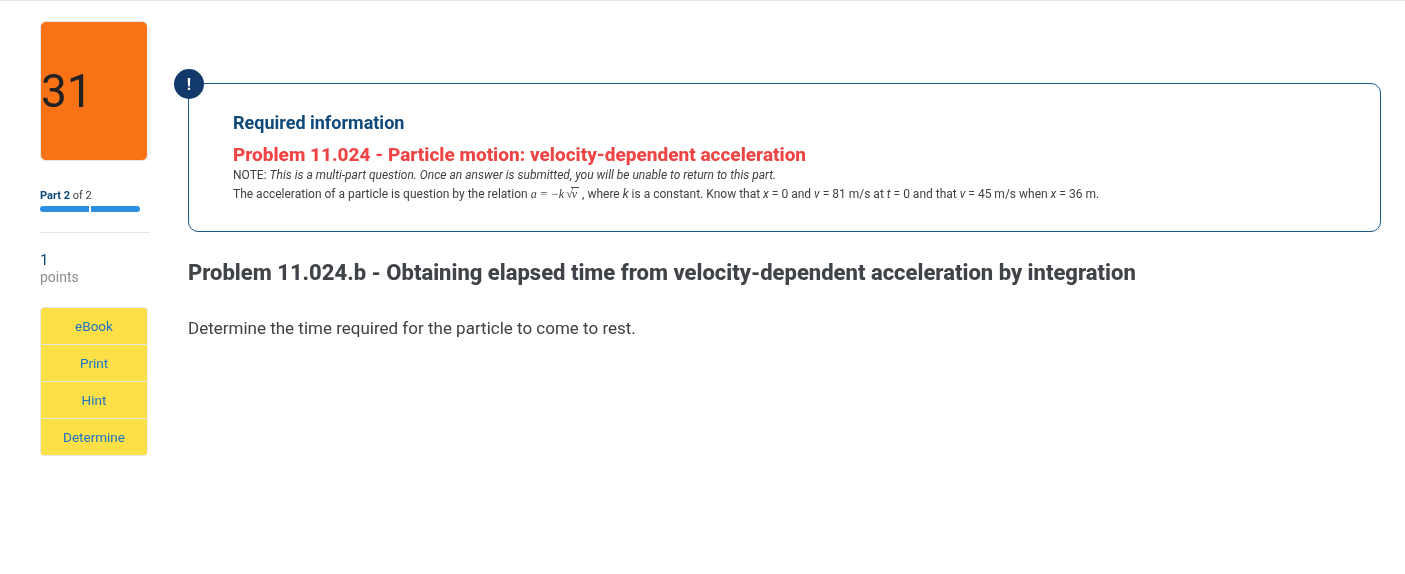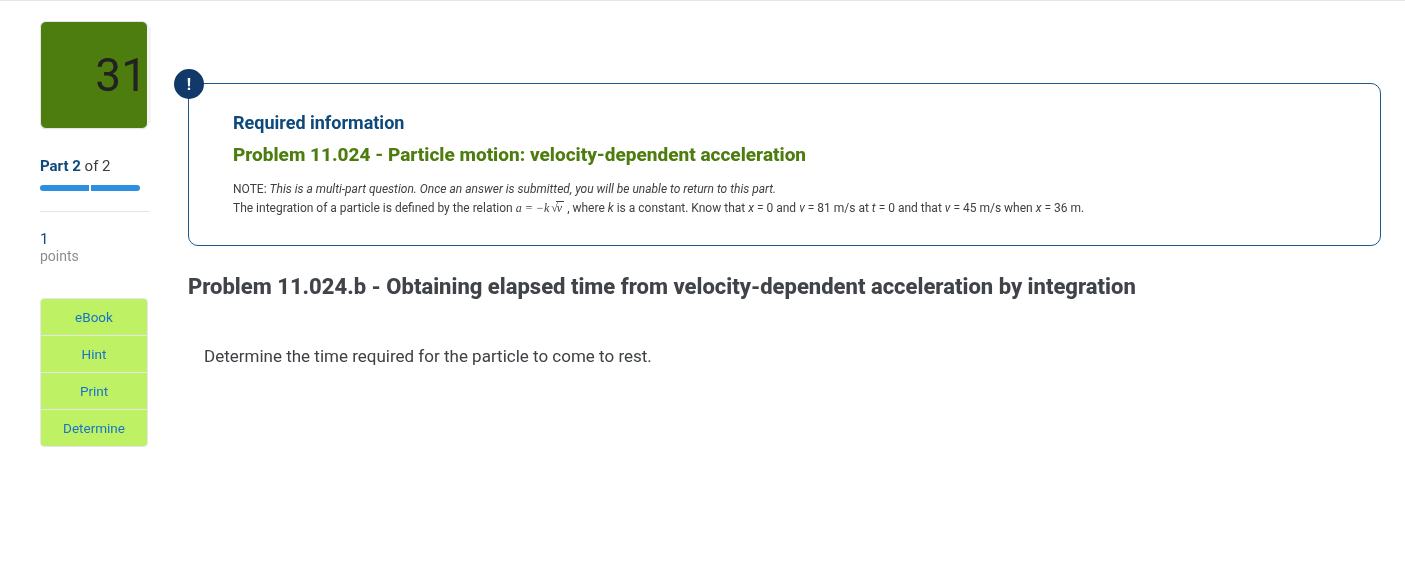--- a/index.html
+++ b/index.html
@@ -18,46 +18,46 @@
     gap: 28px;
   }
   .sidebar {
     width: 120px;
     flex: 0 0 120px;
     display: flex;
     flex-direction: column;
   }
   .qnum-card {
     width: 108px;
-    height: 108px;
+    height: 140px;
     border: 1px solid #e4e6e8;
     border-radius: 6px;
-    background: #4d7c0f;
+    background: #f97316;
     display: flex;
     align-items: center;
-    justify-content: flex-end;
+    justify-content: flex-start;
     font-size: 46px;
     font-weight: 400;
     color: #222;
     margin-bottom: 28px;
     box-shadow: 0 1px 2px rgba(0,0,0,0.03);
     position: relative;
   }
   .qnum-card::after{
     content:"";
     position:absolute;
     right:-4px; top:4px; bottom:4px; width:4px;
     background:#f3f4f5;
     border-radius:0 6px 6px 0;
   }
   .part-label {
     color: #0d497a;
     font-weight: 700;
-    font-size: 15px;
-    margin-bottom: 10px;
+    font-size: 11px;
+    margin-bottom: 4px;
   }
   .part-label .of { color: #3b3d3f; font-weight: 400; }
   .progress {
     height: 6px;
     width: 100px;
     border-radius: 3px;
     background: linear-gradient(90deg,#2d8fe0 0%,#2d8fe0 49%,#fff 49%,#fff 51%,#2d8fe0 51%,#2d8fe0 100%);
     margin-bottom: 20px;
   }
   .divider {
@@ -66,37 +66,37 @@
     width: 110px;
   }
   .points-num {
     color: #0d497a;
     font-size: 15px;
     line-height: 1.2;
   }
   .points-lbl {
     color: #8a8d90;
     font-size: 14px;
-    margin-bottom: 34px;
+    margin-bottom: 22px;
   }
   .res-list {
     width: 108px;
     border: 1px solid #e4e6e8;
     border-radius: 4px;
     overflow: hidden;
   }
   .res-list a {
     display: block;
     text-align: center;
     padding: 10px 4px;
     color: #1a73c7;
     font-size: 13.5px;
     text-decoration: none;
     border-bottom: 1px solid #e4e6e8;
-    background:#bef264;
+    background:#fde047;
   }
   .res-list a:last-child { border-bottom: none; }
 
   .main { flex: 1; padding-top: 62px; }
 
   .info-card {
     border: 1.5px solid #1b5a8e;
     border-radius: 10px;
     padding: 28px 44px 28px 44px;
     position: relative;
@@ -113,24 +113,23 @@
     font-weight: 700;
     font-size: 16px;
   }
   .req-title {
     color: #0d497a;
     font-weight: 700;
     font-size: 18px;
     margin-bottom: 10px;
   }
   .prob-title {
-    color: #4d7c0f;
+    color: #ef4444;
     font-weight: 800;
     font-size: 19px;
-    margin-bottom: 14px;
   }
   .note { font-size: 12px; line-height: 1.55; color: #3e4144; }
   .note .ital { font-style: italic; }
   .mathit { font-style: italic; font-family: "Times New Roman", STIX, serif; }
   .mathvar { font-style: italic; }
   .sqrt {
     display:inline-block;
     position:relative;
     padding-left:2px;
   }
@@ -143,28 +142,27 @@
     padding: 0 2px 0 1px;
     margin-left: -2px;
     display:inline-block;
     line-height:1.05;
   }
 
   .sub-title {
     color: #404448;
     font-weight: 800;
     font-size: 22px;
-    margin: 4px 0 44px 0;
+    margin: 4px 0 30px 0;
   }
   .body-text {
     color: #3e4144;
     font-size: 17px;
     line-height: 1.6;
     margin-bottom: 26px;
-    margin-left: 16px;
   }
   .answer-line {
     color: #3e4144;
     font-size: 17px;
   }
   .ans-input {
     width: 68px;
     height: 22px;
     border: 1px solid #7a7d80;
     font-size: 14px;
@@ -187,39 +185,39 @@
     </div>
     <div class="progress"></div>
 
     <div class="divider"></div>
 
     <div class="points-num">1</div>
     <div class="points-lbl">points</div>
 
     <nav class="res-list">
       <a href="#">eBook</a>
+      <a href="#">Print</a>
       <a href="#">Hint</a>
-      <a href="#">Print</a>
       <a href="#">Determine</a>
     </nav>
   </aside>
 
   <main class="main">
 
     <section class="info-card">
       <div class="info-badge">
         <span>!</span>
       </div>
 
       <div class="req-title">Required information</div>
       <div class="prob-title">Problem 11.024 - Particle motion: velocity-dependent acceleration</div>
 
       <div class="note">
         <span>NOTE: </span><span class="ital">This is a multi-part question. Once an answer is submitted, you will be unable to return to this part.</span><br>
-        <span>The integration of a particle is defined by the relation </span>
+        <span>The acceleration of a particle is question by the relation </span>
         <span class="mathit">a</span><span class="mathit"> = </span><span class="mathit">−</span><span class="mathit">k</span><span class="sqrt"><span class="rad">√</span><span class="radicand mathit">v</span></span><span> , where </span><span class="mathvar">k</span><span> is a constant. Know that </span><span class="mathvar">x</span><span> = 0 and </span><span class="mathvar">v</span><span> = 81 m/s at </span><span class="mathvar">t</span><span> = 0 and that </span><span class="mathvar">v</span><span> = 45 m/s when </span><span class="mathvar">x</span><span> = 36 m.</span>
       </div>
     </section>
 
     <h2 class="sub-title">Problem 11.024.b - Obtaining elapsed time from velocity-dependent acceleration by integration</h2>
 
     <p class="body-text">Determine the time required for the particle to come to rest.</p>
 
 
   </main>

